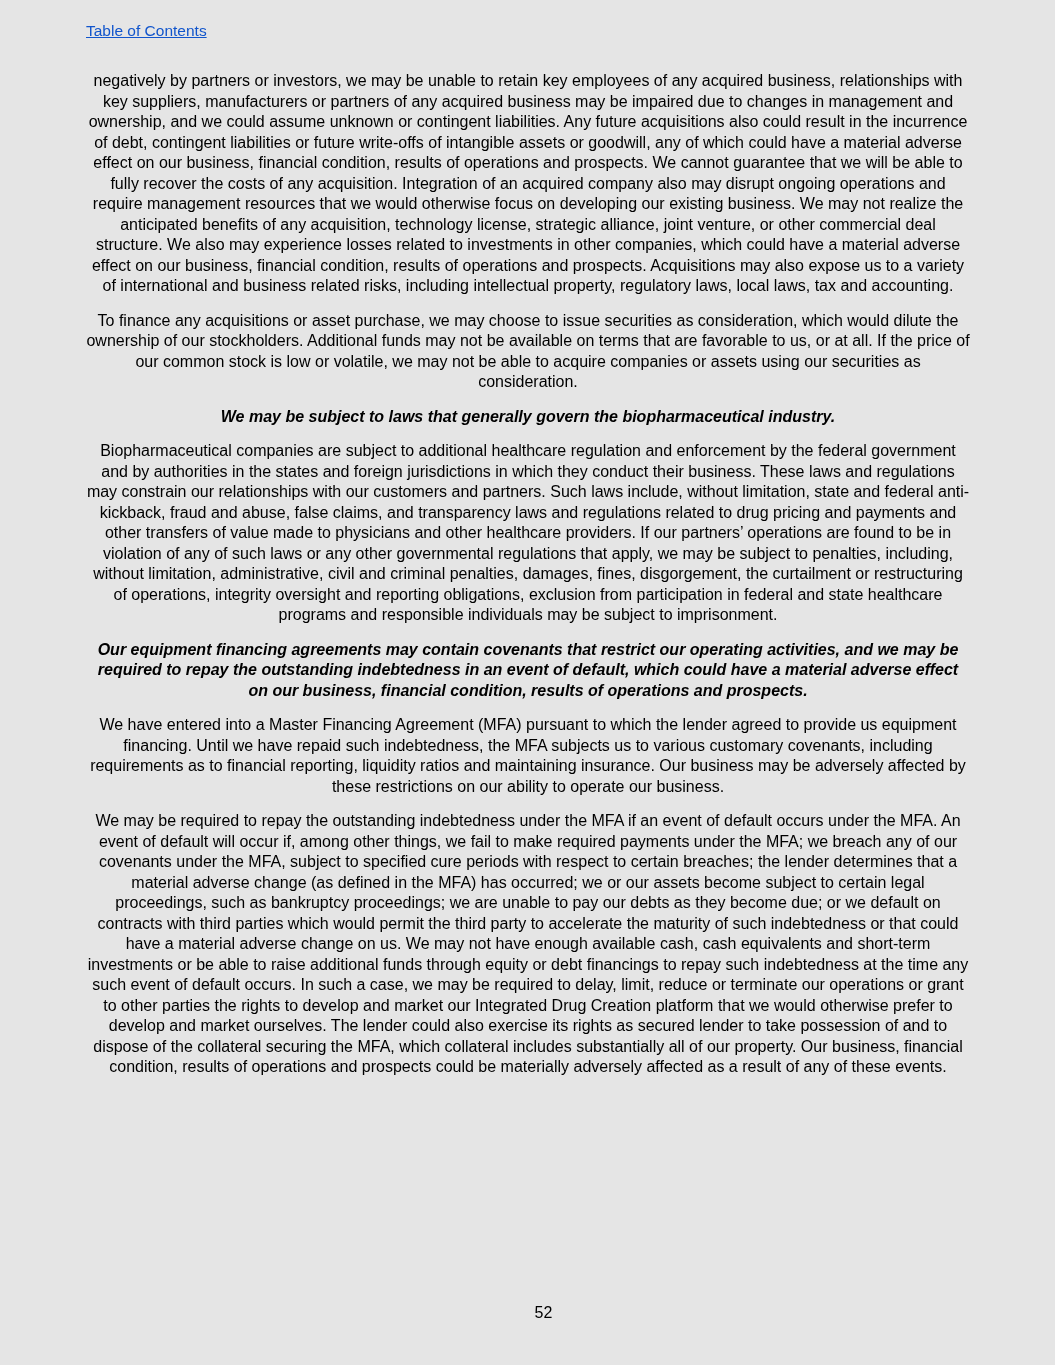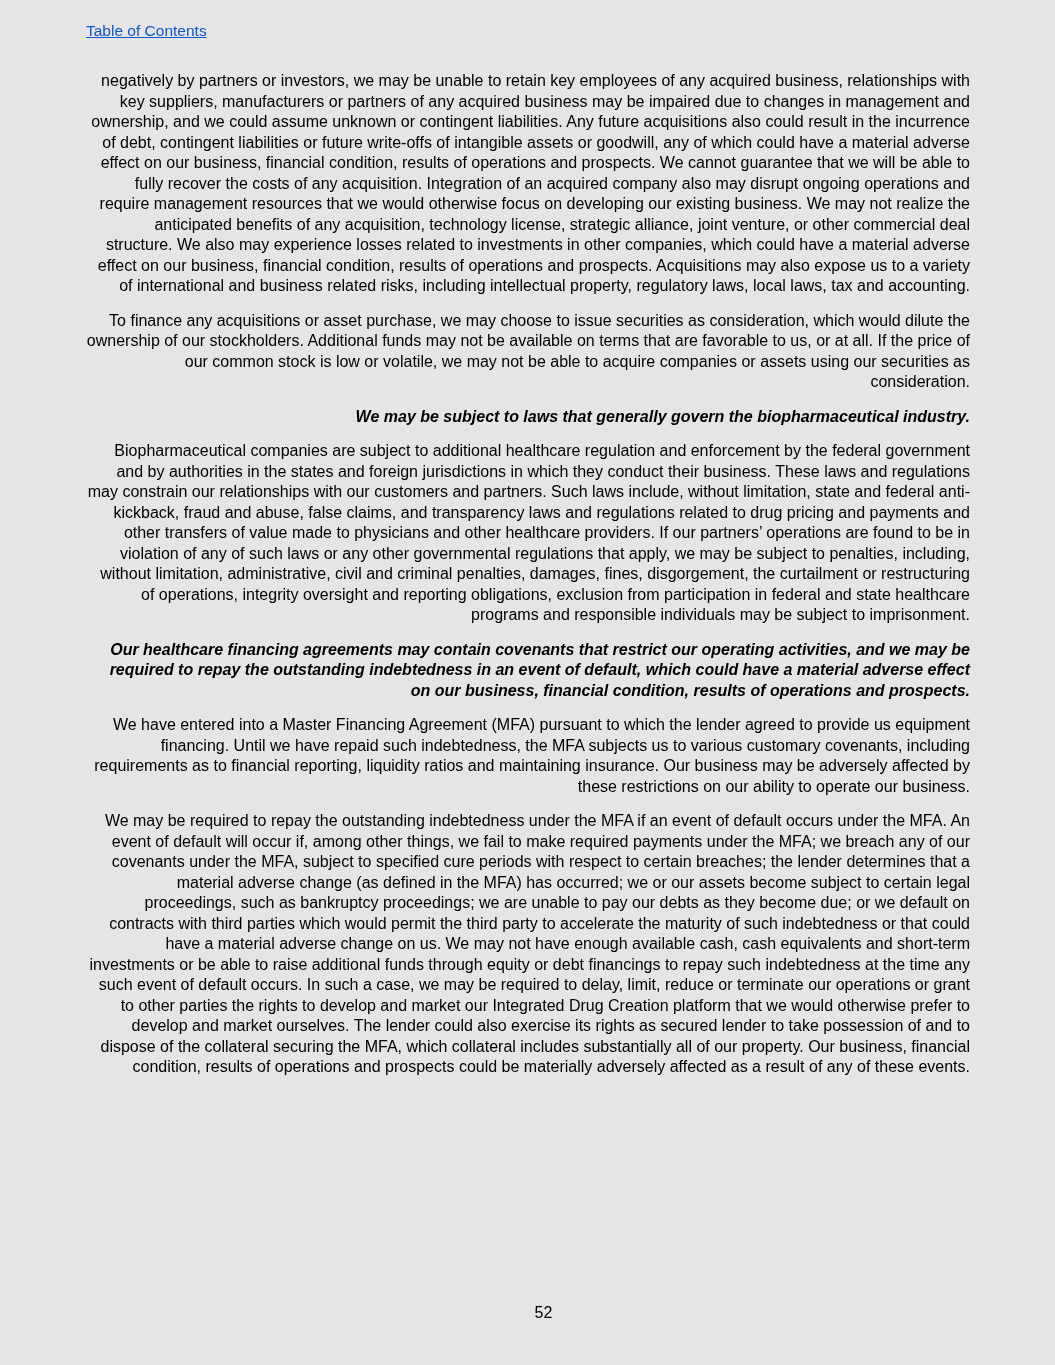--- a/index.html
+++ b/index.html
@@ -29,21 +29,21 @@
     cursor: pointer;
     margin-bottom: 30px;
   }
   .content {
     width: 884px;
   }
   .content p {
     font-size: 16px;
     line-height: 20.5px;
     margin: 0 0 14px 0;
-    text-align: right;
+    text-align: center;
   }
   .content p.heading {
     font-weight: bold;
     font-style: italic;
     margin-top: 12px;
   }
   .page-footer {
     position: absolute;
     left: 16px;
     bottom: 42px;
@@ -63,21 +63,21 @@
   <div class="content">
 
     <p>negatively by partners or investors, we may be unable to retain key employees of any acquired business, relationships with key suppliers, manufacturers or partners of any acquired business may be impaired due to changes in management and ownership, and we could assume unknown or contingent liabilities. Any future acquisitions also could result in the incurrence of debt, contingent liabilities or future write-offs of intangible assets or goodwill, any of which could have a material adverse effect on our business, financial condition, results of operations and prospects. We cannot guarantee that we will be able to fully recover the costs of any acquisition. Integration of an acquired company also may disrupt ongoing operations and require management resources that we would otherwise focus on developing our existing business. We may not realize the anticipated benefits of any acquisition, technology license, strategic alliance, joint venture, or other commercial deal structure. We also may experience losses related to investments in other companies, which could have a material adverse effect on our business, financial condition, results of operations and prospects. Acquisitions may also expose us to a variety of international and business related risks, including intellectual property, regulatory laws, local laws, tax and accounting.</p>
 
     <p>To finance any acquisitions or asset purchase, we may choose to issue securities as consideration, which would dilute the ownership of our stockholders. Additional funds may not be available on terms that are favorable to us, or at all. If the price of our common stock is low or volatile, we may not be able to acquire companies or assets using our securities as consideration.</p>
 
     <p class="heading">We may be subject to laws that generally govern the biopharmaceutical industry.</p>
 
     <p>Biopharmaceutical companies are subject to additional healthcare regulation and enforcement by the federal government and by authorities in the states and foreign jurisdictions in which they conduct their business. These laws and regulations may constrain our relationships with our customers and partners. Such laws include, without limitation, state and federal anti-kickback, fraud and abuse, false claims, and transparency laws and regulations related to drug pricing and payments and other transfers of value made to physicians and other healthcare providers. If our partners’ operations are found to be in violation of any of such laws or any other governmental regulations that apply, we may be subject to penalties, including, without limitation, administrative, civil and criminal penalties, damages, fines, disgorgement, the curtailment or restructuring of operations, integrity oversight and reporting obligations, exclusion from participation in federal and state healthcare programs and responsible individuals may be subject to imprisonment.</p>
 
-    <p class="heading">Our healthcare financing agreements may contain covenants that restrict our operating activities, and we may be required to repay the outstanding indebtedness in an event of default, which could have a material adverse effect on our business, financial condition, results of operations and prospects.</p>
+    <p class="heading">Our equipment financing agreements may contain covenants that restrict our operating activities, and we may be required to repay the outstanding indebtedness in an event of default, which could have a material adverse effect on our business, financial condition, results of operations and prospects.</p>
 
     <p>We have entered into a Master Financing Agreement (MFA) pursuant to which the lender agreed to provide us equipment financing. Until we have repaid such indebtedness, the MFA subjects us to various customary covenants, including requirements as to financial reporting, liquidity ratios and maintaining insurance. Our business may be adversely affected by these restrictions on our ability to operate our business.</p>
 
     <p>We may be required to repay the outstanding indebtedness under the MFA if an event of default occurs under the MFA. An event of default will occur if, among other things, we fail to make required payments under the MFA; we breach any of our covenants under the MFA, subject to specified cure periods with respect to certain breaches; the lender determines that a material adverse change (as defined in the MFA) has occurred; we or our assets become subject to certain legal proceedings, such as bankruptcy proceedings; we are unable to pay our debts as they become due; or we default on contracts with third parties which would permit the third party to accelerate the maturity of such indebtedness or that could have a material adverse change on us. We may not have enough available cash, cash equivalents and short-term investments or be able to raise additional funds through equity or debt financings to repay such indebtedness at the time any such event of default occurs. In such a case, we may be required to delay, limit, reduce or terminate our operations or grant to other parties the rights to develop and market our Integrated Drug Creation platform that we would otherwise prefer to develop and market ourselves. The lender could also exercise its rights as secured lender to take possession of and to dispose of the collateral securing the MFA, which collateral includes substantially all of our property. Our business, financial condition, results of operations and prospects could be materially adversely affected as a result of any of these events.</p>
 
   </div>
 
   <div class="page-footer">52</div>
 
 </div>

